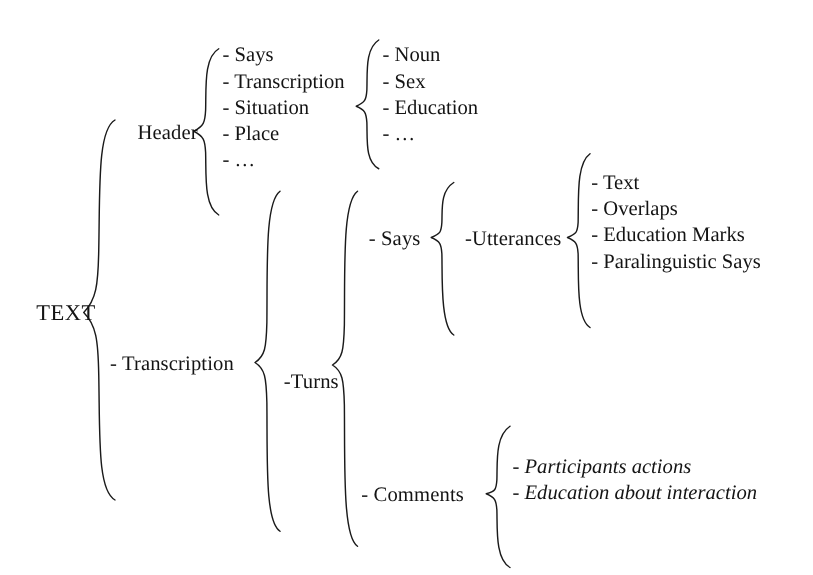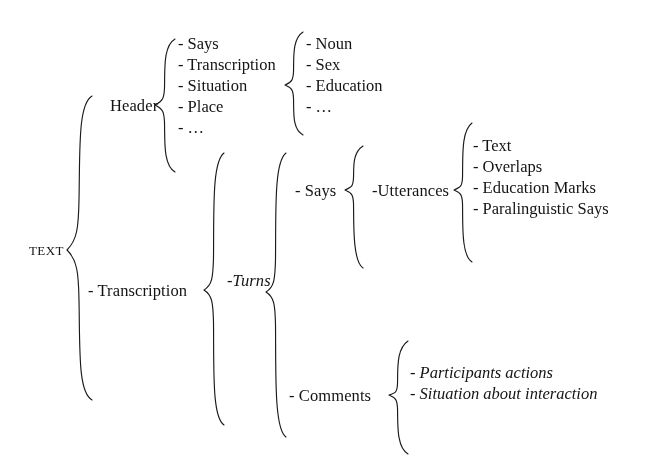--- a/index.html
+++ b/index.html
@@ -26,21 +26,21 @@
   }
   .lbl {
     position: absolute;
     white-space: nowrap;
     font-size: 16.5px;
     line-height: 21px;
     color: #141414;
     letter-spacing: 0.1px;
   }
   .lbl.root {
-    font-size: 13px;
+    font-size: 18px;
     letter-spacing: 0.4px;
   }
   .list {
     position: absolute;
     white-space: nowrap;
   }
   .list .item {
     font-size: 16.5px;
     line-height: 21px;
     height: 21px;
@@ -105,21 +105,21 @@
                C 398 422, 396 447, 408 454"></path>
     </g>
   </svg>
 
   <div class="lbl root" style="left:29px; top:240px;">TEXT</div>
 
   <div class="lbl" style="left:110px; top:95px;text-align:right;">Header</div>
 
   <div class="lbl" style="left:88px; top:280px;">- Transcription</div>
 
-  <div class="lbl" style="left:227px; top:270px;font-style:italic;">-Turns</div>
+  <div class="lbl" style="left:227px; top:294px;">-Turns</div>
 
   <div class="lbl" style="left:295px; top:180px;">- Says</div>
 
   <div class="lbl" style="left:372px; top:180px;">-Utterances</div>
 
   <div class="lbl" style="left:289px; top:385px;">- Comments</div>
 
   <div class="list" style="left:178px; top:33px;">
     <div class="item">- Says</div>
     <div class="item">- Transcription</div>
@@ -137,16 +137,16 @@
 
   <div class="list" style="left:473px; top:135px;">
     <div class="item">- Text</div>
     <div class="item">- Overlaps</div>
     <div class="item">- Education Marks</div>
     <div class="item">- Paralinguistic Says</div>
   </div>
 
   <div class="list" style="left:410px; top:362px;font-style:italic;">
     <div class="item">- Participants actions</div>
-    <div class="item">- Situation about interaction</div>
+    <div class="item">- Education about interaction</div>
   </div>
 
 </div>
 
 </body></html>

